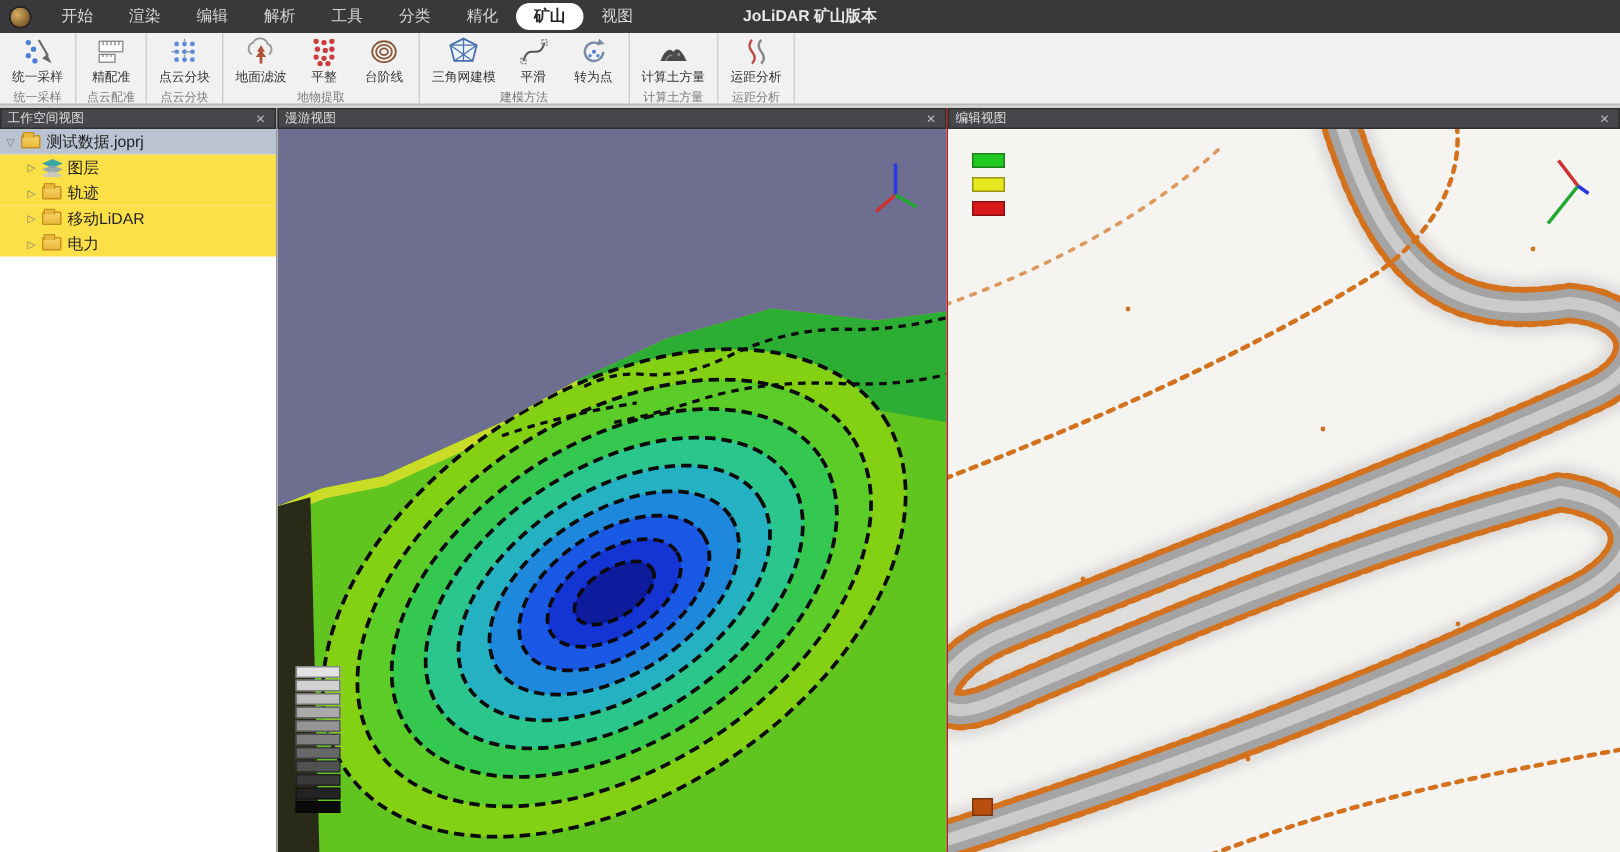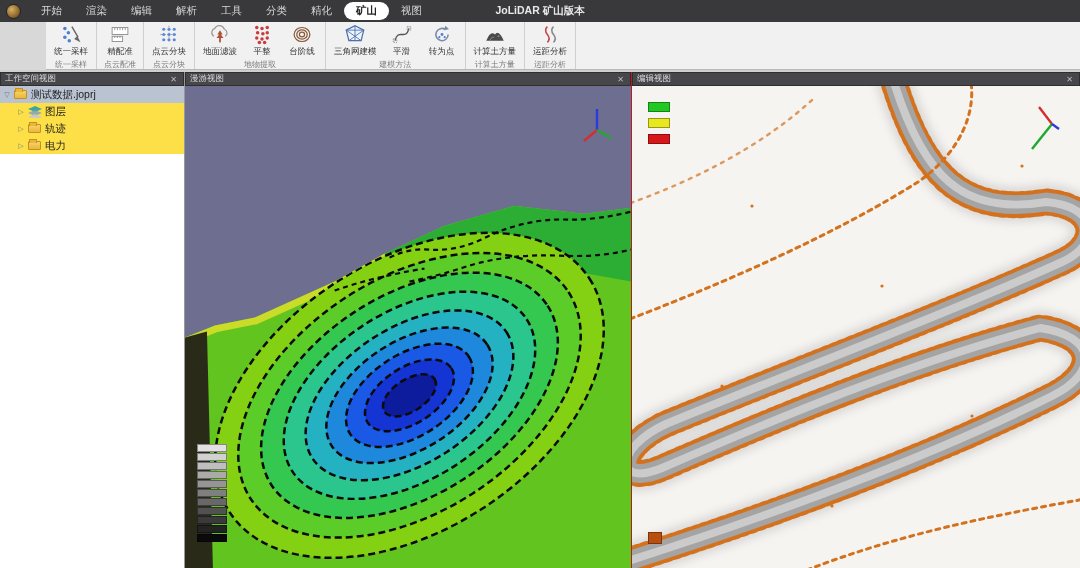--- a/index.html
+++ b/index.html
@@ -10,21 +10,21 @@
   .titlebar { position:relative; height:22px; background:#39393b; display:flex; align-items:center; }
   .app-logo { width:15px; height:15px; border-radius:50%; margin:0 8px 0 6px;
               background:radial-gradient(circle at 35% 35%, #d8b060, #5a3a14); border:1px solid #222; }
   .menu-tabs { display:flex; align-items:center; gap:0; }
   .menu-tab { color:#d6d6d6; font-size:10.5px; padding:2px 12px; border-radius:9px; cursor:default; white-space:nowrap; }
   .menu-tab.active { background:#ffffff; color:#222; font-weight:bold; }
   .win-title { position:absolute; left:0; right:0; text-align:center; color:#e8e8e8;
                font-size:10.5px; font-weight:bold; pointer-events:none; }
 
   
-  .ribbon { height:48px; background:#f1f1f1; border-bottom:1px solid #b8b8b8; display:flex;margin-left:46px; }
+  .ribbon { height:48px; background:#f1f1f1; border-bottom:1px solid #b8b8b8; display:flex; }
   .rib-group { display:flex; flex-direction:column; border-right:1px solid #cfcfcf; padding:1px 3px 0 3px; }
   .rib-buttons { display:flex; flex:1; }
   .rib-btn { display:flex; flex-direction:column; align-items:center; justify-content:flex-start;
              padding:1px 5px 0 5px; min-width:40px; }
   .rib-icon { width:22px; height:21px; display:block; }
   .rib-btn-label { font-size:8.5px; color:#333; white-space:nowrap; margin-top:1px; }
   .rib-group-label { font-size:8px; color:#7a7a7a; text-align:center; padding:1px 0 2px 0; white-space:nowrap; }
 
   
   .main { display:flex; height:542px; border-top:2px solid #d0d0d0; background:#c8c8c8; }
@@ -264,20 +264,26 @@
           <path d="M7 4 L14 7 L7 10 L0 7 Z" fill="#88a0b8" opacity=".85"></path>
           <path d="M7 8 L14 11 L7 14 L0 11 Z" fill="#c0c8d0" opacity=".85"></path>
         </svg>
         <span>图层</span>
       </div>
       <div class="tree-row pink">
         <span class="indent"></span>
           <span class="tw">▷</span>
         <span class="folder"></span>
         <span>轨迹</span>
+      </div>
+      <div class="tree-row pink">
+        <span class="indent"></span>
+          <span class="tw">▷</span>
+        <span class="folder"></span>
+        <span>移动LiDAR</span>
       </div>
       <div class="tree-row pink">
         <span class="indent"></span>
           <span class="tw">▷</span>
         <span class="folder"></span>
         <span>电力</span>
       </div>
     </div>
   </div>
 

